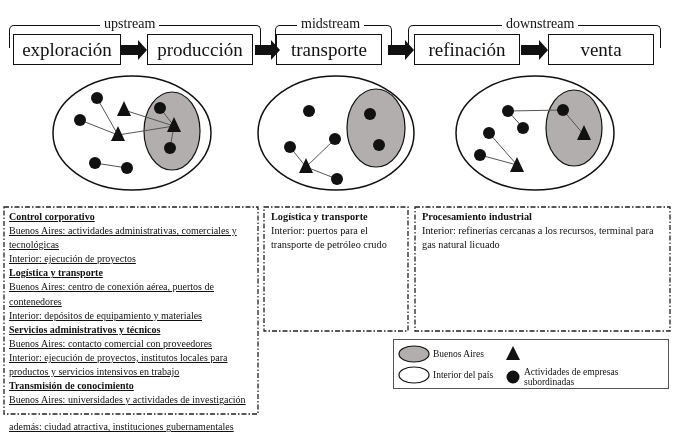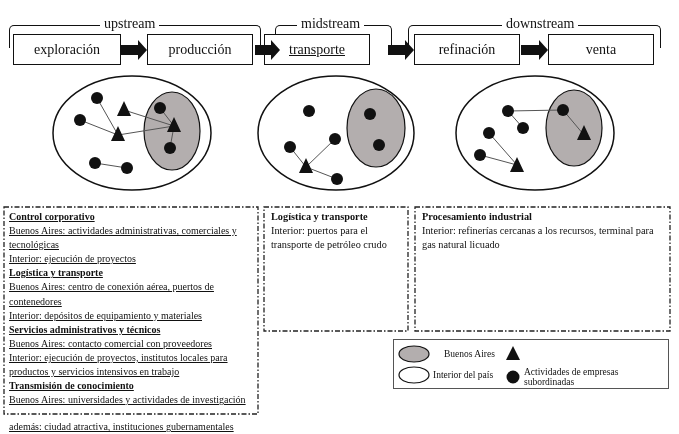--- a/index.html
+++ b/index.html
@@ -1,21 +1,21 @@
 <!DOCTYPE html>
 <html><head>
 <meta charset="utf-8">
 <style>
   html, body { margin: 0; padding: 0; background: #ffffff; }
   body { width: 679px; height: 434px; position: relative; overflow: hidden;
          font-family: "Liberation Serif", "DejaVu Serif", serif; color: #111; }
   .stage { position: absolute; left: 0; top: 0; width: 679px; height: 434px; border-radius: 26px; }
   .stage-label { position: absolute; font-size: 14px; background: #fff; padding: 0 4px; line-height: 14px; }
   .bracket { position: absolute; border-top: 1.5px solid #111; border-left: 1.5px solid #111; border-right: 1.5px solid #111; border-radius: 5px 5px 0 0; height: 22px; }
-  .step { position: absolute; border: 1.5px solid #111; background: #fff; font-size: 14px; text-align: center; line-height: 29px; height: 29px; box-sizing: content-box; }
+  .step { position: absolute; border: 1.5px solid #111; background: #fff; font-size: 19px; text-align: center; line-height: 29px; height: 29px; box-sizing: content-box; }
   .panel { position: absolute; border: 1.5px dashed #222; border-style: dashed; box-sizing: border-box; padding: 4px 6px; font-size: 10.5px; line-height: 14px; }
   .panel.dd { border: none; }
   .panel .h { font-weight: bold; }
   .legend { position: absolute; left: 393px; top: 339px; width: 276px; height: 50px; border: 1px solid #555; box-sizing: border-box; font-size: 9.5px; }
   .lg-item { position: absolute; display: flex; align-items: center; }
   .lg-item span { margin-left: 3px; }
   svg { position: absolute; left: 0; top: 0; overflow: visible; }
 </style>
 </head>
 <body>
@@ -26,21 +26,21 @@
   <div class="stage-label" style="left:100px; top:17px;">upstream</div>
 
   <div class="bracket" style="left:275px; top:25px; width:115px;"></div>
   <div class="stage-label" style="left:297px; top:17px;">midstream</div>
 
   <div class="bracket" style="left:408px; top:25px; width:251px;"></div>
   <div class="stage-label" style="left:502px; top:17px;">downstream</div>
 
   <div class="step" style="left:13px; top:34px; width:106px;">exploración</div>
   <div class="step" style="left:147px; top:34px; width:104px;">producción</div>
-  <div class="step" style="left:264px; top:34px; width:104px;text-decoration:underline;">transporte</div>
+  <div class="step" style="left:276px; top:34px; width:104px;">transporte</div>
   <div class="step" style="left:414px; top:34px; width:104px;">refinación</div>
   <div class="step" style="left:548px; top:34px; width:104px;">venta</div>
 
   <svg width="679" height="434">
     <g fill="#111">
       <polygon points="121,45 138,45 138,40 147,50 138,60 138,55 121,55"></polygon>
       <polygon points="255,45 271,45 271,40 280,50 271,60 271,55 255,55"></polygon>
       <polygon points="388,45 405,45 405,40 414,50 405,60 405,55 388,55"></polygon>
       <polygon points="521,45 539,45 539,40 548,50 539,60 539,55 521,55"></polygon>
     </g>
@@ -141,21 +141,21 @@
     <div class="h">Logística y transporte</div>
     <div>Interior: puertos para el transporte de petróleo crudo</div>
   </div>
 
   <div class="panel dd" style="left:416px; top:208px; width:253px; height:122px; padding:2px 6px; font-size:10.3px; line-height:14.1px;">
     <div class="h">Procesamiento industrial</div>
     <div>Interior: refinerías cercanas a los recursos, terminal para gas natural licuado</div>
   </div>
 
   <div class="legend">
-    <div class="lg-item" style="left:4px; top:5px;gap:11px;">
+    <div class="lg-item" style="left:4px; top:5px;">
       <svg style="position:static" width="32" height="18">
           <ellipse cx="16" cy="9" rx="15" ry="8" fill="#b3aeae" stroke="#111" stroke-width="1.2"></ellipse>
         </svg>
       <span>Buenos Aires</span>
     </div>
     <div class="lg-item" style="left:4px; top:26px;">
       <svg style="position:static" width="32" height="18">
           <ellipse cx="16" cy="9" rx="15" ry="8" fill="#fff" stroke="#111" stroke-width="1.2"></ellipse>
         </svg>
       <span>Interior del país</span>

